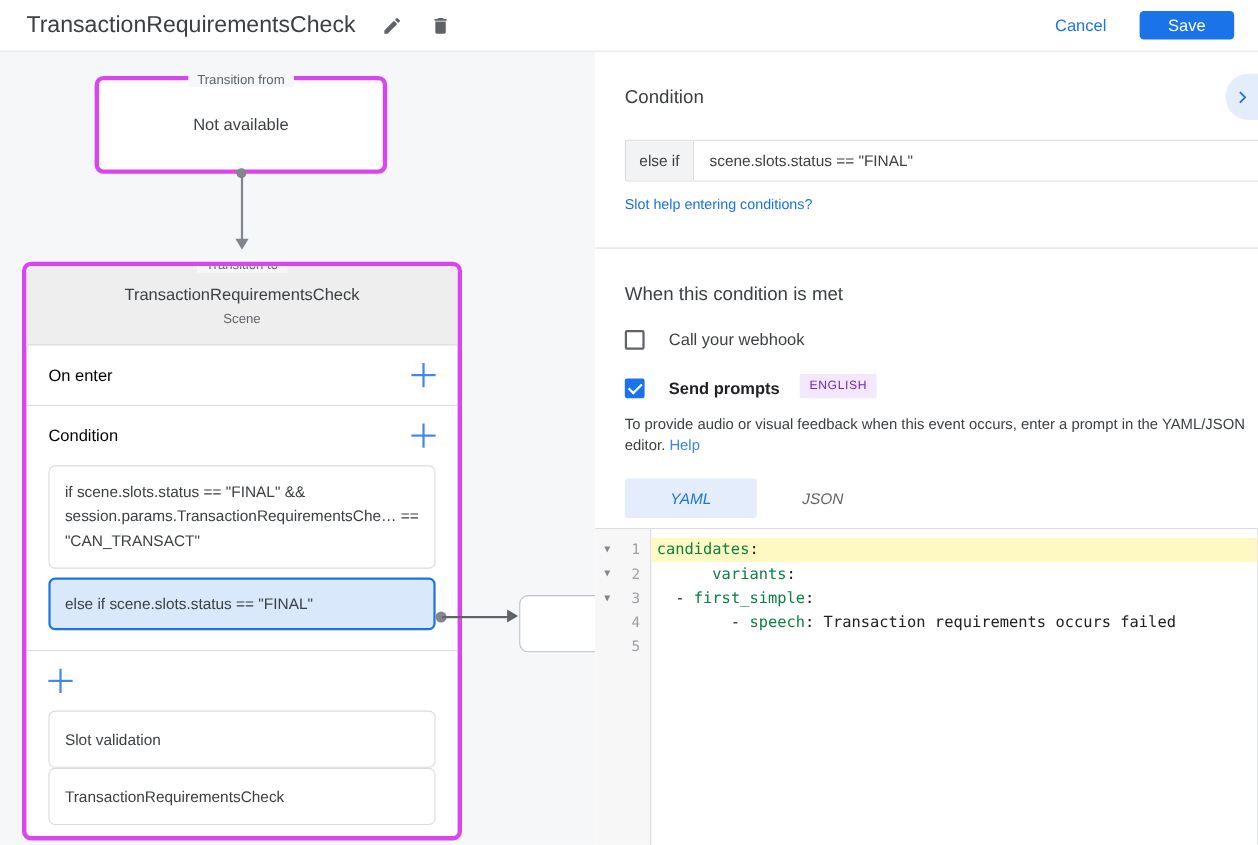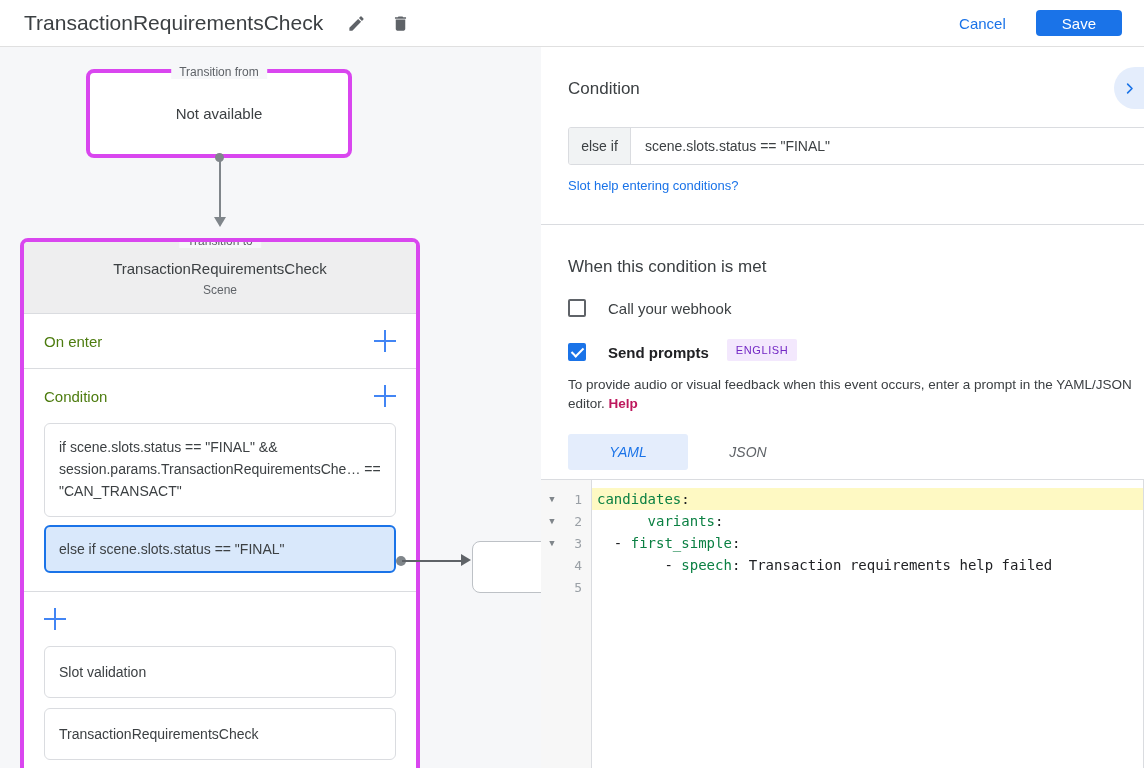--- a/index.html
+++ b/index.html
@@ -126,21 +126,21 @@
 
   .section {
     border-bottom: 1px solid #dadce0;
     padding: 0 20px 0 20px;
   }
   .section:last-child { border-bottom: none; }
   .section-head {
     display: flex; align-items: center;
     height: 54px;
   }
-  .section-title { font-size: 15px; color: #4d7c0f; flex: 1; }
+  .section-title { font-size: 15px; color: #000000; flex: 1; }
   .plus-btn {
     width: 22px; height: 22px;
     position: relative;
     cursor: pointer;
   }
   .plus-btn::before, .plus-btn::after {
     content: ""; position: absolute; background: #4285f4;
   }
   .plus-btn::before { left: 0; top: 10px; width: 22px; height: 2px; }
   .plus-btn::after  { top: 0; left: 10px; height: 22px; width: 2px; }
@@ -161,21 +161,20 @@
     border: 2px solid #1a73e8;
     padding: 11px 13px;
   }
   .cond-item.tall { padding-bottom: 14px; }
   .slot-item {
     border: 1px solid #dadce0;
     border-radius: 6px;
     padding: 17px 14px;
     font-size: 14px;
     color: #3c4043;
-    margin-bottom: 10px;
     background: #fff;
     cursor: pointer;
   }
   .section-pad-bottom { padding-bottom: 10px; }
 
   
   #downstream-node {
     position: absolute;
     left: 472px; top: 494px;
     width: 140px; height: 52px;
@@ -303,21 +302,21 @@
     padding: 5px 9px;
     border-radius: 2px;
   }
   .desc-text {
     margin-top: 14px;
     font-size: 13.5px;
     color: #3c4043;
     line-height: 19px;
     width: 570px;
   }
-  .desc-text a { color: #be185d; text-decoration: none; cursor: pointer; font-weight: bold; }
+  .desc-text a { color: #3b82f6; text-decoration: none; cursor: pointer; }
 
   
   .editor-tabs {
     display: flex;
     margin-top: 21px;
     font-style: italic;
   }
   .etab {
     width: 120px;
     height: 36px;
@@ -535,18 +534,18 @@
           </div>
           <div class="gut-row">
             <div class="fold"></div>
             <div class="lnum">5</div>
           </div>
         </div>
       <div class="code-area" id="code-area">
           <div class="code-row hl"><span class="k">candidates</span><span class="p">:</span></div>
           <div class="code-row">      <span class="k">variants</span><span class="p">:</span></div>
           <div class="code-row">  - <span class="k">first_simple</span><span class="p">:</span></div>
-          <div class="code-row">        - <span class="k">speech</span><span class="p">: Transaction requirements help failed</span></div>
+          <div class="code-row">        - <span class="k">speech</span><span class="p">: Transaction requirements occurs failed</span></div>
           <div class="code-row"> </div>
         </div>
     </div>
   </div>
 </div>
 
 </body></html>

